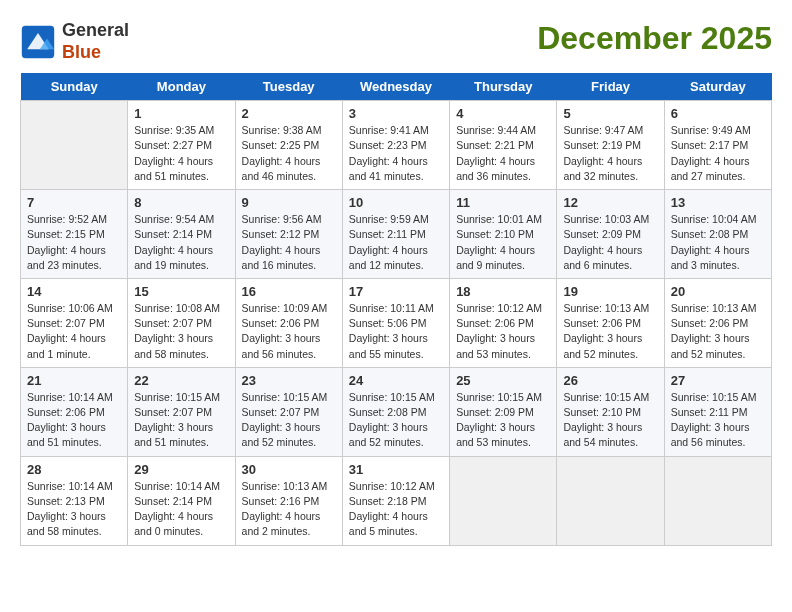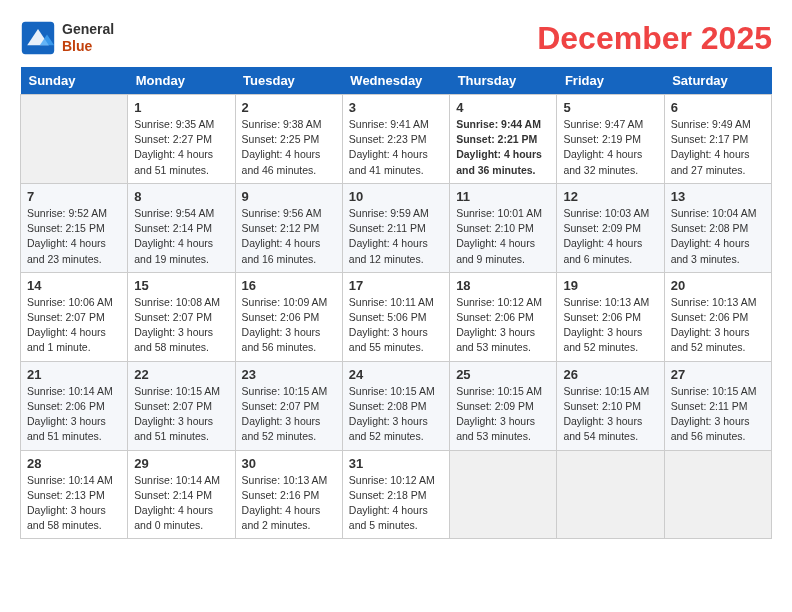--- a/index.html
+++ b/index.html
@@ -15,51 +15,51 @@
       justify-content: space-between;
       align-items: flex-start;
       margin-bottom: 10px;
     }
     .logo {
       display: flex;
       align-items: center;
       gap: 6px;
     }
     .logo-text {
-      font-size: 14px;
+      font-size: 18px;
       font-weight: bold;
       line-height: 1.2;
     }
     .logo-text .general { color: #333; }
     .logo-text .blue { color: #c2410c; }
     .logo-icon {
       width: 36px;
       height: 36px;
     }
     .title-block {
       text-align: right;
     }
     .month-year {
       font-size: 32px;
       font-weight: bold;
-      color: #ef4444;
+      color: #4d7c0f;
     }
     .location {
       font-size: 14px;
       color: #555;
     }
     table {
       width: 100%;
       border-collapse: collapse;
       table-layout: fixed;
     }
     th {
       background-color: #1565c0;
       color: #fff;
-      text-align: left;
+      text-align: center;
       padding: 6px 8px;
       font-size: 13px;
       font-weight: bold;
     }
     td {
       border: 1px solid #ccc;
       vertical-align: top;
       padding: 5px 6px;
       font-size: 10.5px;
       color: #333;
@@ -132,21 +132,21 @@
         </td>
         <td>
           <span class="day-number">3</span>
           <div class="day-info" style="white-space: pre-line;">Sunrise: 9:41 AM
 Sunset: 2:23 PM
 Daylight: 4 hours
 and 41 minutes.</div>
         </td>
         <td>
           <span class="day-number">4</span>
-          <div class="day-info" style="white-space: pre-line; font-weight: bold;">Sunrise: 9:44 AM
+          <div class="day-info" style="white-space: pre-line;">Sunrise: 9:44 AM
 Sunset: 2:21 PM
 Daylight: 4 hours
 and 36 minutes.</div>
         </td>
         <td>
           <span class="day-number">5</span>
           <div class="day-info" style="white-space: pre-line;">Sunrise: 9:47 AM
 Sunset: 2:19 PM
 Daylight: 4 hours
 and 32 minutes.</div>

